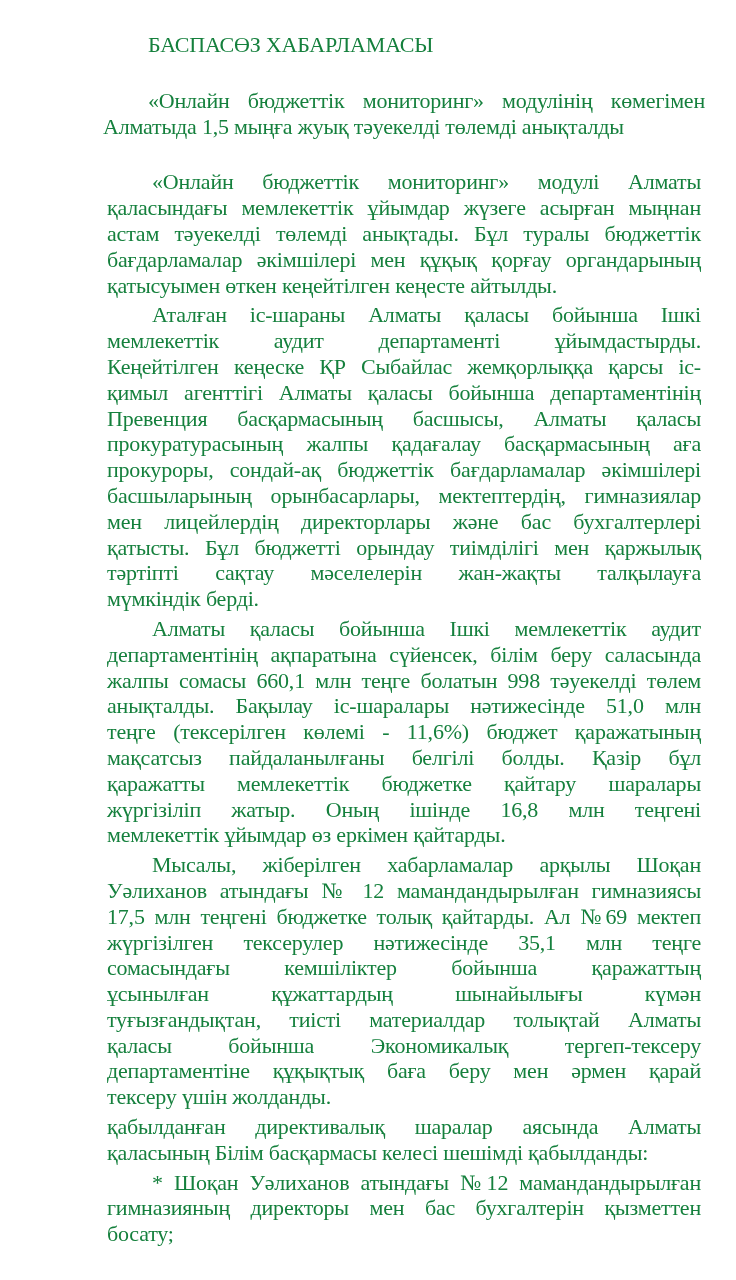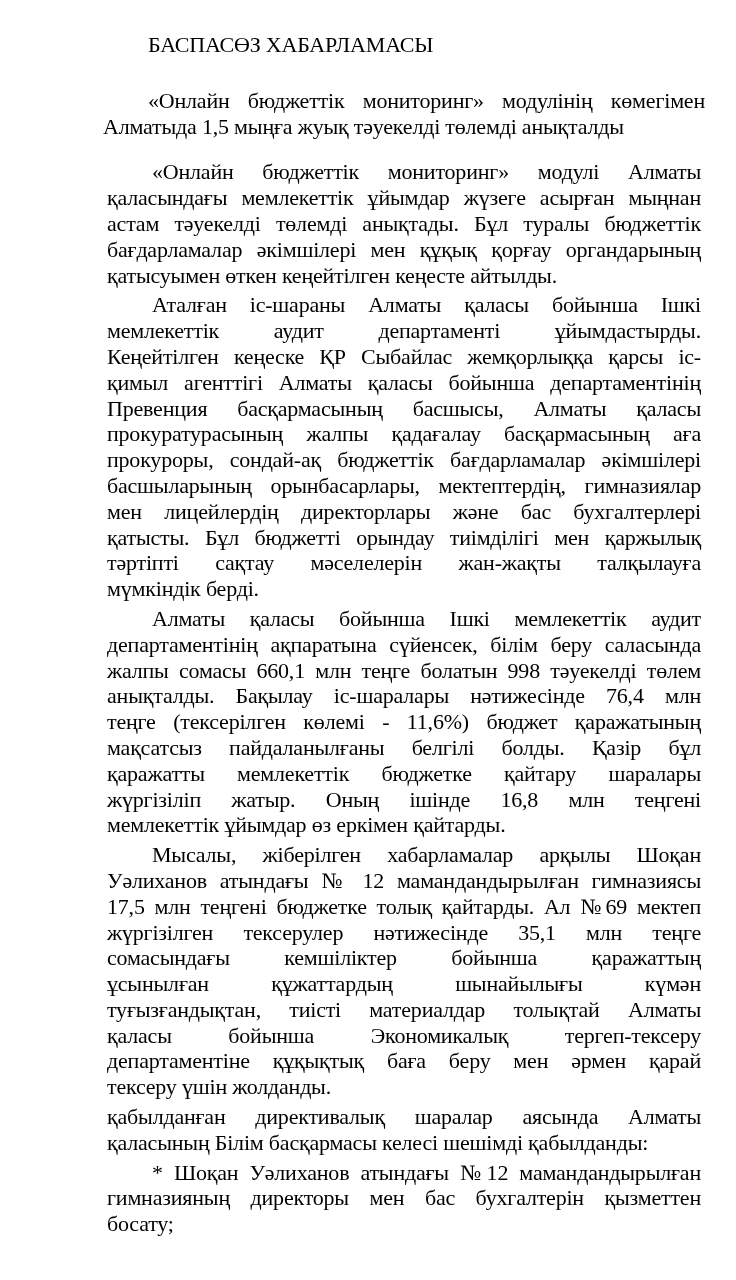--- a/index.html
+++ b/index.html
@@ -7,38 +7,38 @@
     padding: 0;
     background: #ffffff;
   }
   .page {
     position: relative;
     width: 736px;
     height: 1280px;
     background: #ffffff;
     overflow: hidden;
     font-family: "Liberation Serif", "DejaVu Serif", serif;
-    color: #000000;
+    color: #15803d;
   }
   .content {
     position: absolute;
     left: 103px;
     top: 32px;
     width: 602px;
     font-size: 22px;
     line-height: 25.8px;
     letter-spacing: -0.2px;
   }
   .doc-title {
     text-indent: 45px;
     margin: 0 0 30px 0;
     white-space: nowrap;
   }
   .subtitle-block {
-    margin: 0 0 20px 0;
+    margin: 0 0 30px 0;
   }
   .para {
     margin: 4px;
   }
   .line {
     text-align: justify;
     text-align-last: justify;
   }
   .line.first {
     text-indent: 45px;
@@ -76,21 +76,21 @@
           <div class="line">басшыларының орынбасарлары, мектептердің, гимназиялар</div>
           <div class="line">мен лицейлердің директорлары және бас бухгалтерлері</div>
           <div class="line">қатысты. Бұл бюджетті орындау тиімділігі мен қаржылық</div>
           <div class="line">тәртіпті сақтау мәселелерін жан-жақты талқылауға</div>
           <div class="line last">мүмкіндік берді.</div>
         </div>
         <div class="para">
           <div class="line first">Алматы қаласы бойынша Ішкі мемлекеттік аудит</div>
           <div class="line">департаментінің ақпаратына сүйенсек, білім беру саласында</div>
           <div class="line">жалпы сомасы 660,1 млн теңге болатын 998 тәуекелді төлем</div>
-          <div class="line">анықталды. Бақылау іс-шаралары нәтижесінде 76,4 млн</div>
+          <div class="line">анықталды. Бақылау іс-шаралары нәтижесінде 51,0 млн</div>
           <div class="line">теңге (тексерілген көлемі - 11,6%) бюджет қаражатының</div>
           <div class="line">мақсатсыз пайдаланылғаны белгілі болды. Қазір бұл</div>
           <div class="line">қаражатты мемлекеттік бюджетке қайтару шаралары</div>
           <div class="line">жүргізіліп жатыр. Оның ішінде 16,8 млн теңгені</div>
           <div class="line last">мемлекеттік ұйымдар өз еркімен қайтарды.</div>
         </div>
         <div class="para">
           <div class="line first">Мысалы, жіберілген хабарламалар арқылы Шоқан</div>
           <div class="line">Уәлиханов атындағы № 12 мамандандырылған гимназиясы</div>
           <div class="line">17,5 млн теңгені бюджетке толық қайтарды. Ал №69 мектеп</div>

